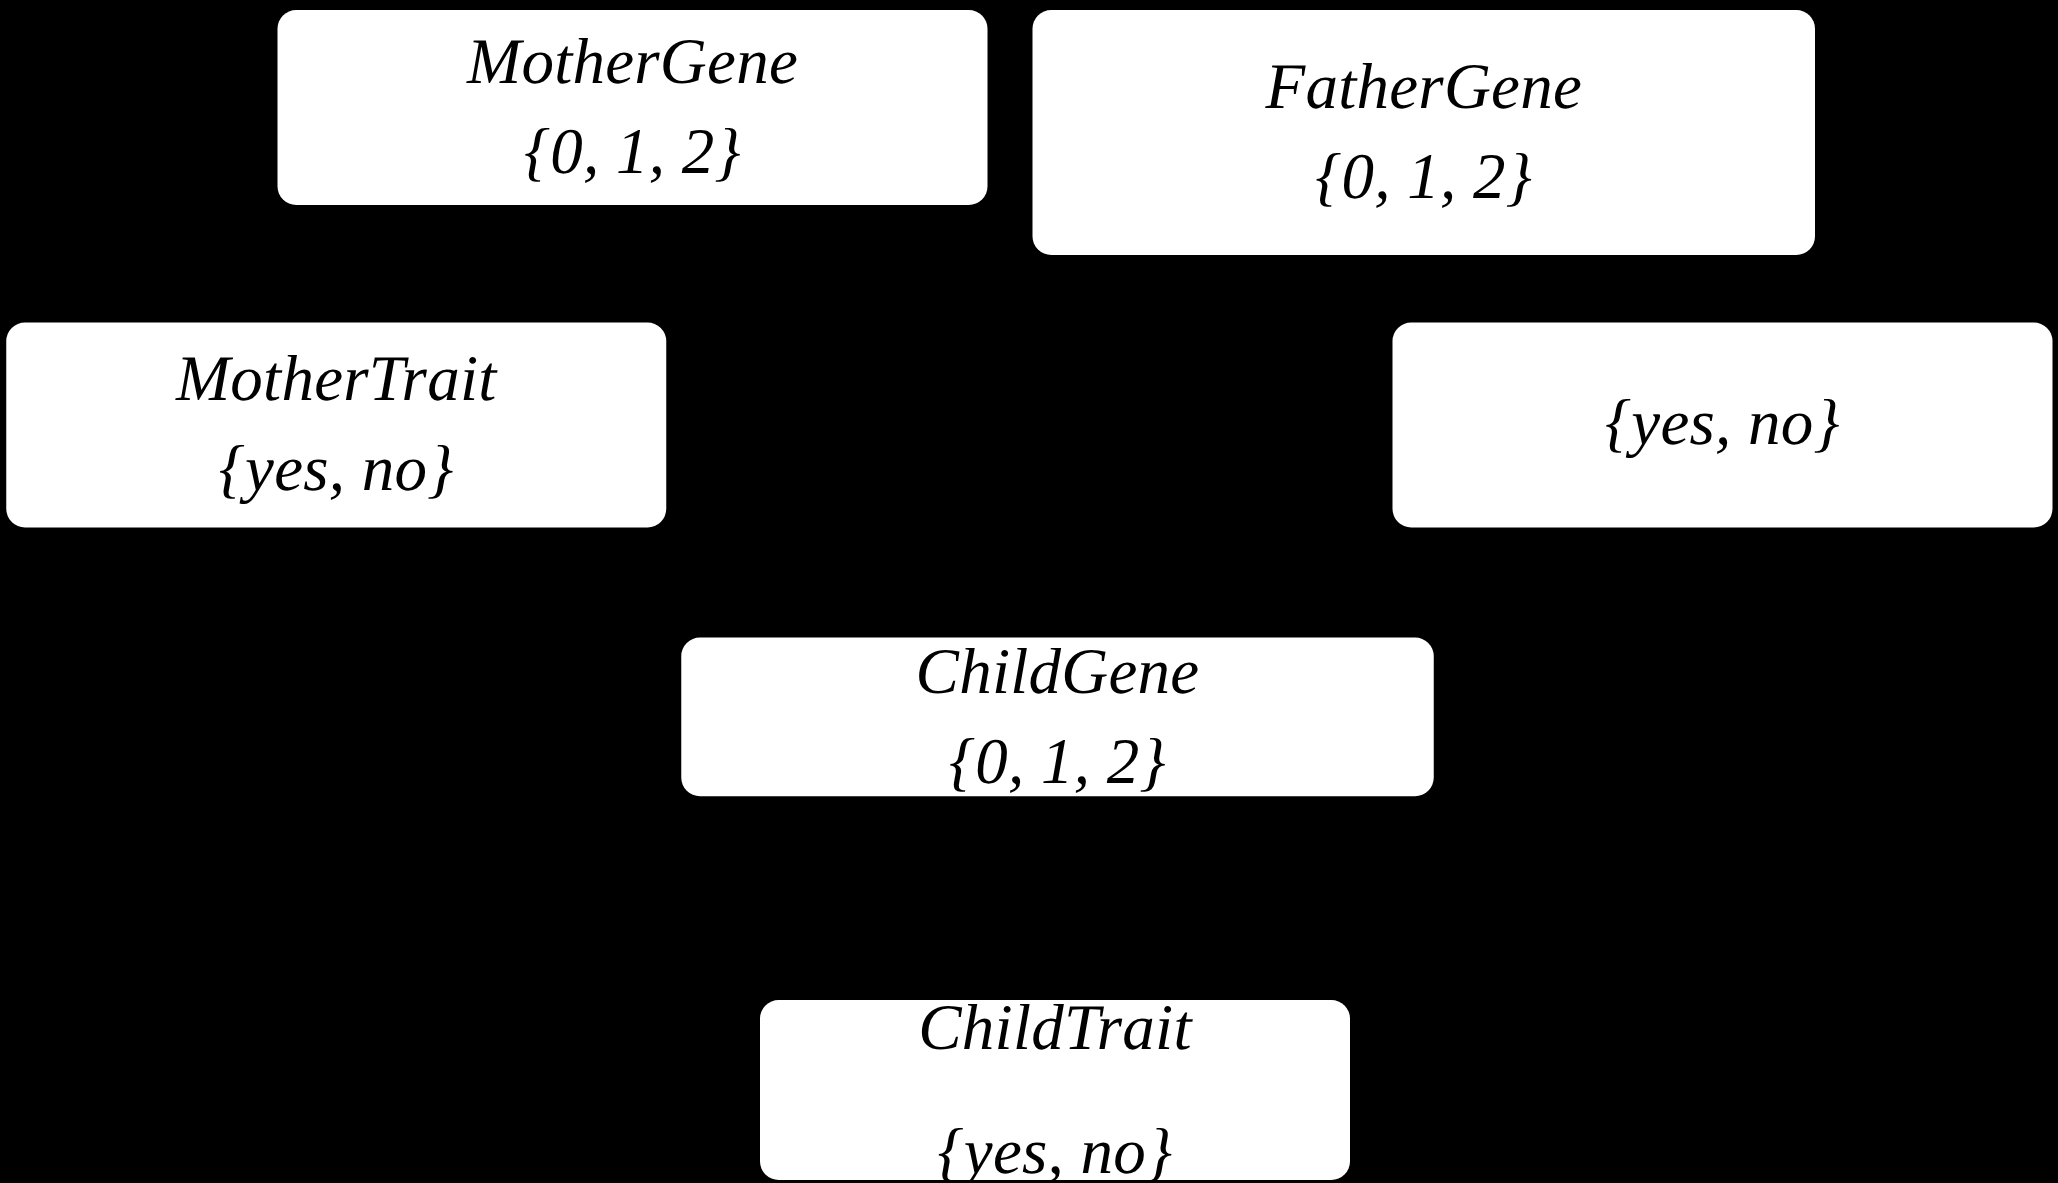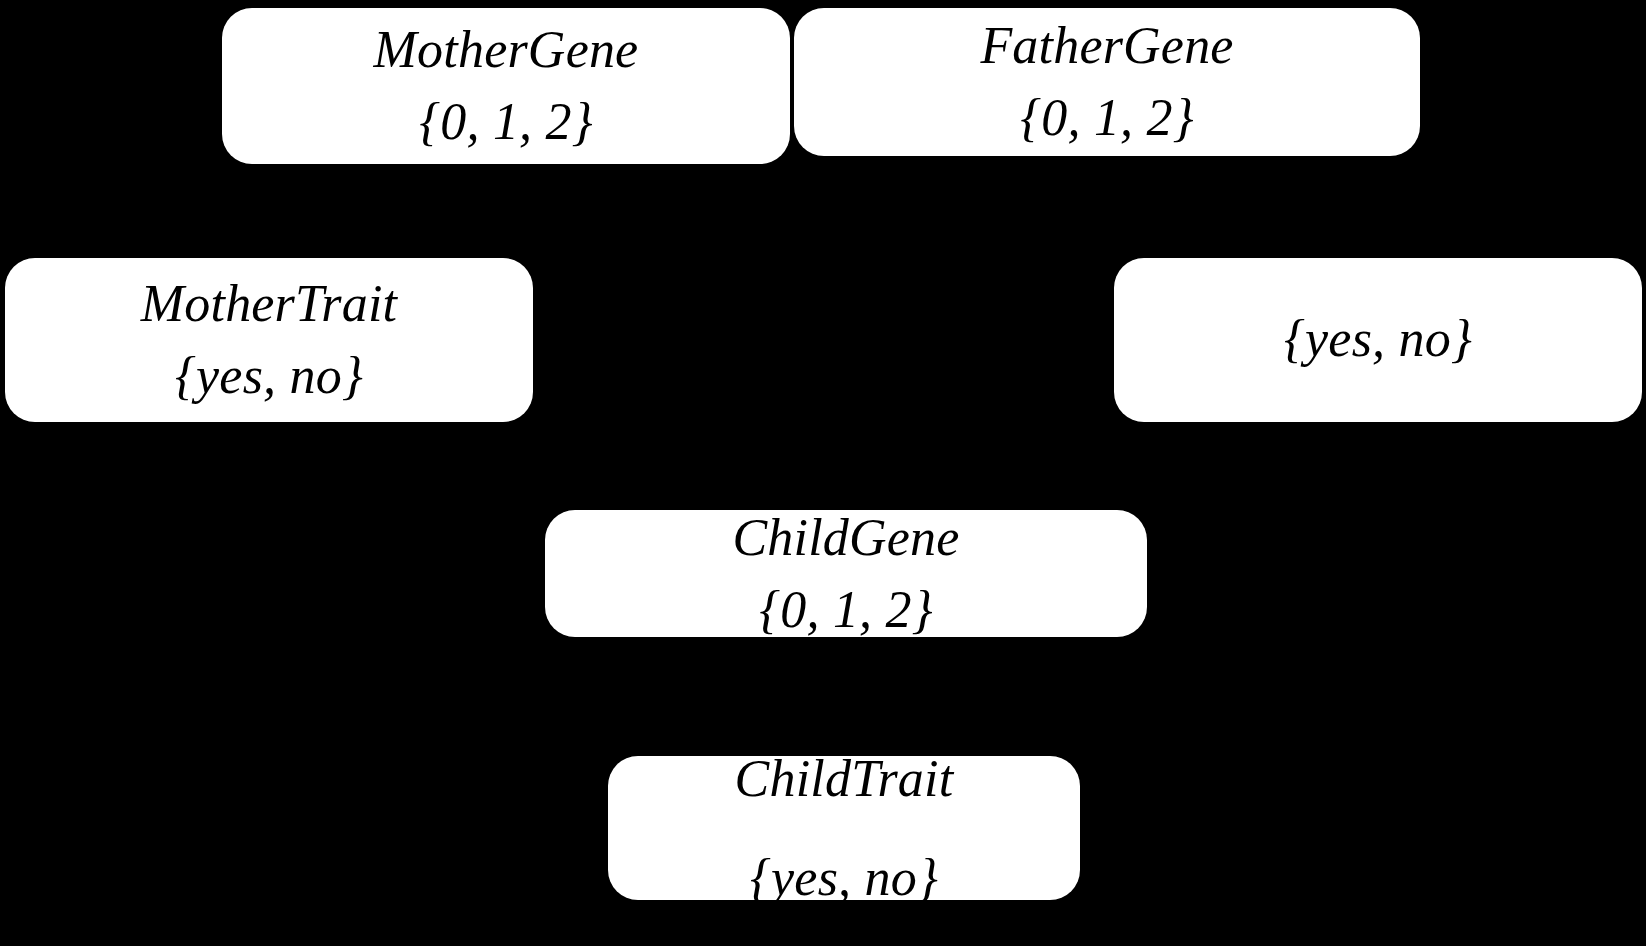--- a/index.html
+++ b/index.html
@@ -13,21 +13,21 @@
     width: 1646px;
     height: 946px;
     background: #000000;
     overflow: hidden;
     font-family: "Liberation Serif", "DejaVu Serif", serif;
   }
   .node {
     position: absolute;
     box-sizing: border-box;
     background: #ffffff;
-    border-radius: 30px;
+    border-radius: 15px;
     display: flex;
     flex-direction: column;
     align-items: center;
     justify-content: center;
     color: #000000;
     font-style: italic;
     font-size: 52px;
     line-height: 1.42;
     text-align: left;
     white-space: nowrap;
@@ -63,37 +63,37 @@
       <path d="M 1080 164 L 930 510"></path>
       <path d="M 846 673 L 844 773"></path>
     </g>
   </svg>
 
   <div class="node" style="left:222px; top:8px; width:568px; height:156px;">
     <span class="node-name">MotherGene</span>
     <span class="node-domain">{0, 1, 2}</span>
   </div>
 
-  <div class="node" style="left:794px; top:8px; width:626px; height:148px;">
+  <div class="node" style="left:826px; top:8px; width:626px; height:196px;">
     <span class="node-name">FatherGene</span>
     <span class="node-domain">{0, 1, 2}</span>
   </div>
 
   <div class="node" style="left:5px; top:258px; width:528px; height:164px;">
     <span class="node-name">MotherTrait</span>
     <span class="node-domain">{yes, no}</span>
   </div>
 
   <div class="node" style="left:1114px; top:258px; width:528px; height:164px;">
     <span class="node-domain">{yes, no}</span>
   </div>
 
   <div class="node" style="left:545px; top:510px; width:602px; height:127px;">
     <span class="node-name">ChildGene</span>
     <span class="node-domain">{0, 1, 2}</span>
   </div>
 
-  <div class="node" style="left:608px; top:756px; width:472px; height:144px;gap:27px;">
+  <div class="node" style="left:608px; top:800px; width:472px; height:144px;gap:27px;">
     <span class="node-name">ChildTrait</span>
     <span class="node-domain">{yes, no}</span>
   </div>
 
 </div>
 
 </body></html>

